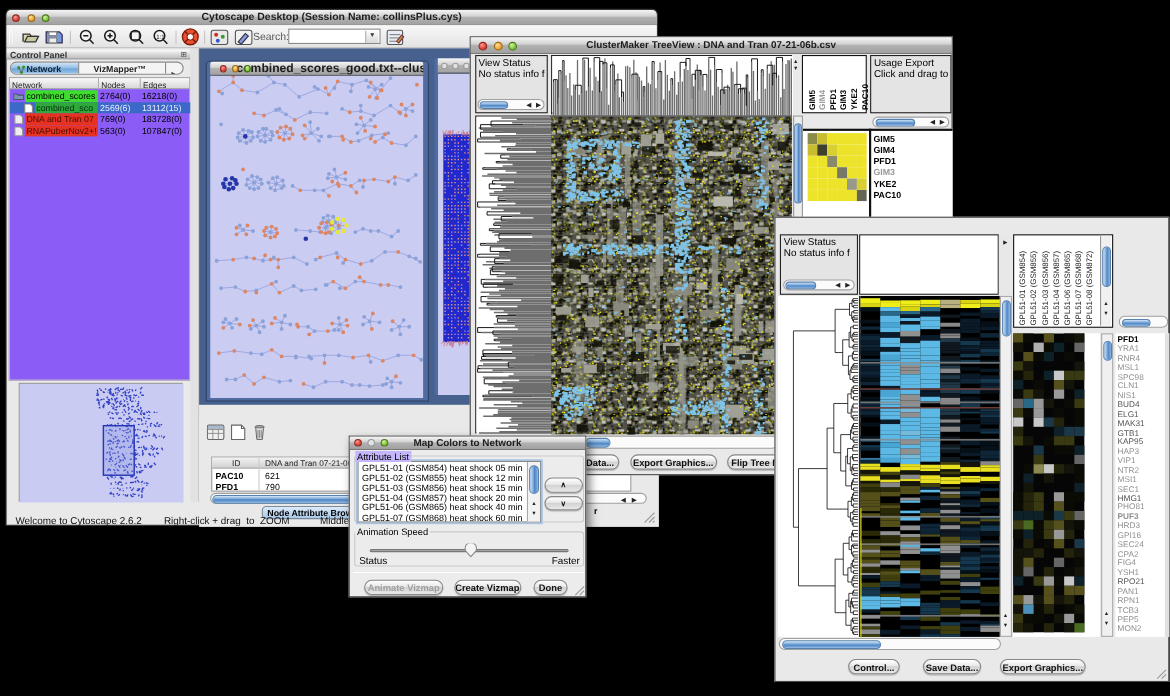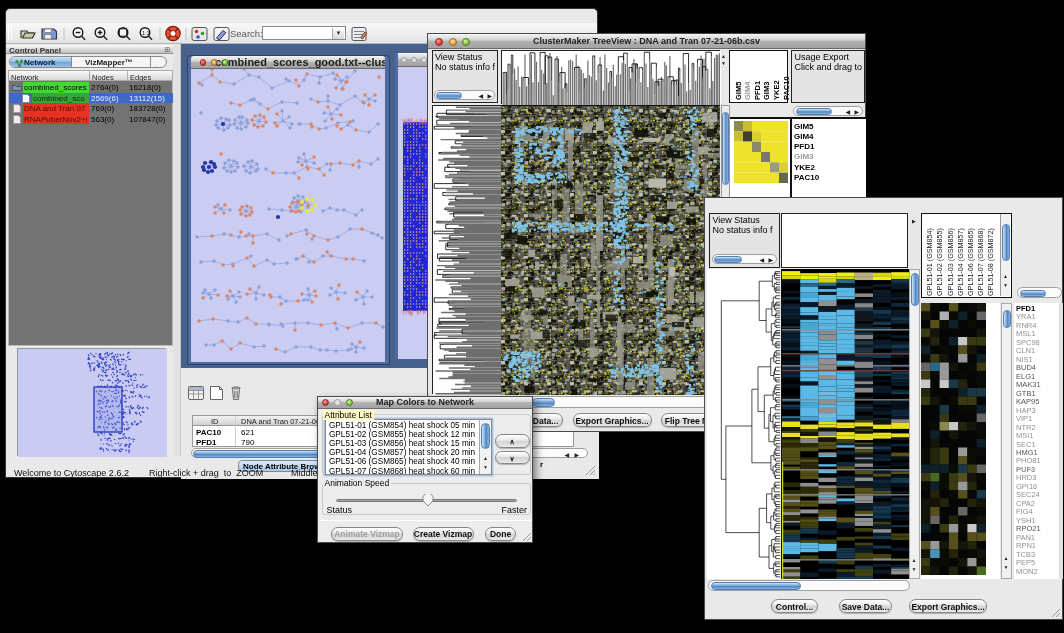--- a/index.html
+++ b/index.html
@@ -22,20 +22,26 @@
 svg{position:absolute;display:block}
 .hdrbar{background:linear-gradient(#fdfdfd,#d5d5d5 60%,#c0c0c0);border-top:1px solid #e8e8e8;border-bottom:1px solid #909090}
 .nb,.no,.nd,.ny{fill:none}
 path.nb{stroke:#8ba2d8;stroke-width:3.5;stroke-linecap:round}
 path.no{stroke:#dd8663;stroke-width:3.5;stroke-linecap:round}
 path.nd{stroke:#2636a8;stroke-width:4.2;stroke-linecap:round}
 path.ny{stroke:#e8e838;stroke-width:4;stroke-linecap:round}
 </style></head><body>
 
 <div class="ab" style="left:5px;top:8px;width:593px;height:470px;background:#e9e9e9;border:1px solid #333;border-radius:5px 5px 0 0">
+<div class="tbar" style="position:absolute;left:0;top:0;width:100%;height:14px;border-radius:5px 5px 0 0">
+      <span class="lt ltr" style="left:5px"></span>
+      <span class="lt lto" style="left:19px"></span>
+      <span class="lt ltg" style="left:32px"></span>
+      <div class="ttl" style="font-size:9.5px;line-height:14px">Cytoscape Desktop (Session Name: collinsPlus.cys)</div>
+    </div>
 <div class="ab" style="left:0;top:14px;width:100%;height:21px;background:linear-gradient(#f8f8f8,#e3e3e3);border-bottom:1px solid #b5b5b5">
 <div class="ab" style="left:2px;top:3px;width:1px;height:14px;background:#c0c0c0;border-right:1px solid #fff"></div>
       <div class="ab" style="left:5px;top:3px;width:1px;height:14px;background:#c0c0c0;border-right:1px solid #fff"></div>
 <svg style="left:8px;top:2px" width="360" height="18">
 <g stroke="#333" fill="none" stroke-width="1.2">
 <path d="M7 13V6h6l1.5 2H20" fill="#d8d8b0"></path>
           <path d="M8.5 13L11 8h10l-2.5 5z" fill="#cacaa0"></path>
 <path d="M28 4h12l2.5 2.5V14H28z" fill="#7799dd" stroke="#335"></path>
           <path d="M30.5 4h7v3.5h-7z" fill="#fff" stroke="#888"></path>
           <path d="M30.5 9.5h7V14h-7z" fill="#eee" stroke="#888"></path>
@@ -91,21 +97,21 @@
       <div class="t" style="left:75px;top:1.5px;font-size:8px;font-weight:bold;color:#222">VizMapper™</div>
       <div class="ab" style="right:0;top:0;width:16px;height:100%;border-left:1px solid #8a8a8a;text-align:center"><span style="font-size:7px;line-height:12px">▶</span></div>
     </div>
 <div class="ab" style="left:2px;top:61px;width:165px;height:11px;background:linear-gradient(#fafafa,#d8d8d8);border:1px solid #aaa">
       <div class="t" style="left:2px;top:1.5px;font-size:7.5px;color:#222">Network</div>
       <div class="t" style="left:83px;top:1.5px;font-size:7.5px;color:#222">Nodes</div>
       <div class="t" style="left:121px;top:1.5px;font-size:7.5px;color:#222">Edges</div>
       <div class="ab" style="left:80px;top:0;width:1px;height:100%;background:#b0b0b0"></div>
       <div class="ab" style="left:118px;top:0;width:1px;height:100%;background:#b0b0b0"></div>
     </div>
-<div class="ab" style="left:2px;top:72px;width:165px;height:265px;background:#737373;border:1px solid #bbb;border-top:none">
+<div class="ab" style="left:2px;top:72px;width:165px;height:265px;background:#8b5cf6;border:1px solid #bbb;border-top:none">
 <div class="ab" style="left:14px;top:1px;width:66px;height:10.5px;background:#3fdc30"></div>
       <svg style="left:3px;top:2px" width="10" height="9">
         <path d="M0.5 7.5v-5h3l1 1h5v4z" fill="#7c96b8" stroke="#456"></path>
       </svg>
       <div class="t" style="left:15px;top:2.2px;font-size:8px;color:#000;max-width:64px;overflow:hidden">combined_scores</div>
       <div class="t" style="left:82px;top:2.2px;font-size:8px;color:#000">2764(0)</div>
       <div class="t" style="left:120px;top:2.2px;font-size:8px;color:#000">16218(0)</div>
 <div class="ab" style="left:0;top:11.5px;width:165px;height:10.5px;background:#3c68c8"></div>
       <div class="ab" style="left:23px;top:11.5px;width:57px;height:10.5px;background:#2fa83c"></div>
       <svg style="left:12px;top:12.5px" width="10" height="9">
@@ -2386,21 +2392,21 @@
       <path d="M9 1L1 9M9 5L5 9" stroke="#999" stroke-width="1"></path>
     </svg>
 </div>
 <div class="ab" style="left:317px;top:396px;width:216px;height:147px;background:#ececec;border:1px solid #4a4a4a;box-shadow:3px 4px 8px rgba(0,0,0,0.5)">
 <div class="tbar" style="position:absolute;left:0;top:0;width:100%;height:11.5px">
       <span class="lt ltr" style="left:4px;top:2px"></span>
       <span class="lt ltn" style="left:16px;top:2px;width:7px;height:7px"></span>
       <span class="lt ltg" style="left:28px;top:2px"></span>
       <div class="ttl" style="font-size:9px;line-height:11.5px">Map Colors to Network</div>
     </div>
-<div class="t" style="left:4.5px;top:12.5px;font-size:8.5px;color:#000;background:#fef9c3;padding:0 2px;z-index:3">Attribute List</div>
+<div class="t" style="left:4.5px;top:12.5px;font-size:8.5px;color:#000;background:#c4b5fd;padding:0 2px;z-index:3">Attribute List</div>
 <div class="ab" style="left:3.5px;top:17px;width:209px;height:61px;border:1px solid #c9c9c9;border-radius:3px"></div>
 <div class="ab" style="left:7px;top:21.5px;width:167px;height:56px;background:#fff;border:1px solid #888;box-shadow:0 0 0 1.5px #a8c4e4;overflow:hidden">
       <div class="t" style="left:3px;top:1.0px;font-size:8.2px;color:#000">GPL51-01 (GSM854) heat shock 05 min</div>
       <div class="t" style="left:3px;top:10.2px;font-size:8.2px;color:#000">GPL51-02 (GSM855) heat shock 12 min</div>
       <div class="t" style="left:3px;top:19.4px;font-size:8.2px;color:#000">GPL51-03 (GSM856) heat shock 15 min</div>
       <div class="t" style="left:3px;top:28.599999999999998px;font-size:8.2px;color:#000">GPL51-04 (GSM857) heat shock 20 min</div>
       <div class="t" style="left:3px;top:37.8px;font-size:8.2px;color:#000">GPL51-06 (GSM865) heat shock 40 min</div>
       <div class="t" style="left:3px;top:47.0px;font-size:8.2px;color:#000">GPL51-07 (GSM868) heat shock 60 min</div>
       <div class="ab" style="left:153px;top:0;width:12px;height:56px;background:#f2f2f2;border-left:1px solid #aaa">
         <div class="sthumbv" style="left:1px;top:3px;width:9px;height:26px"></div>

